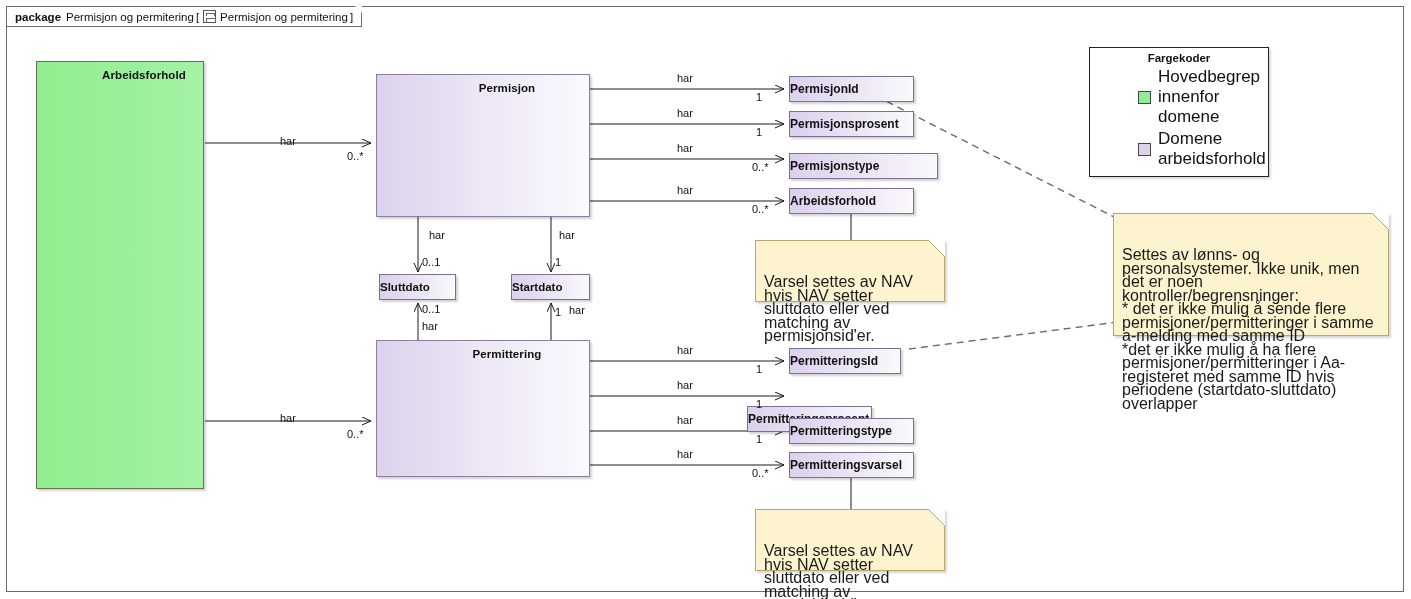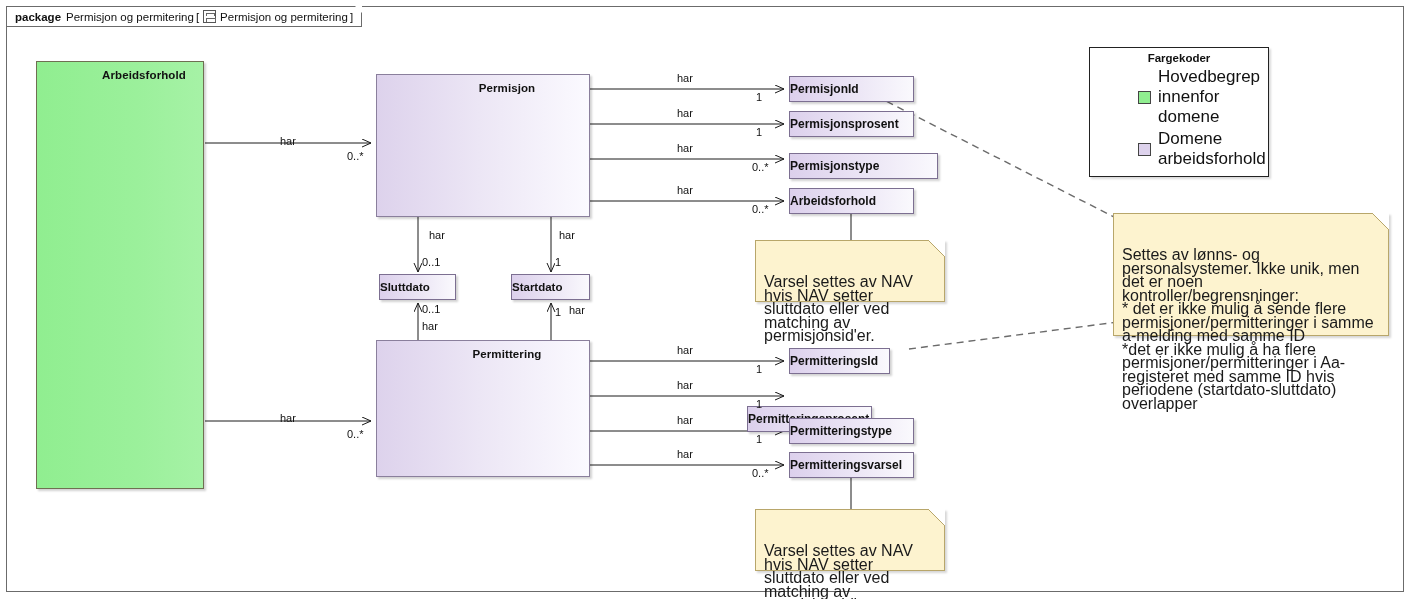--- a/index.html
+++ b/index.html
@@ -299,21 +299,21 @@
   <div class="attr-box" style="left:789px; top:111px; width:125px;">
     <span>Permisjonsprosent</span>
   </div>
   <div class="attr-box" style="left:789px; top:153px; width:149px;">
     <span>Permisjonstype</span>
   </div>
   <div class="attr-box" style="left:789px; top:188px; width:125px;">
     <span>Arbeidsforhold</span>
   </div>
 
-  <div class="attr-box" style="left:789px; top:348px; width:101px;">
+  <div class="attr-box" style="left:789px; top:348px; width:112px;">
     <span>PermitteringsId</span>
   </div>
   <div class="attr-box" style="left:747px; top:383px; width:125px;margin-top:23px;">
     <span>Permitteringsprosent</span>
   </div>
   <div class="attr-box" style="left:789px; top:418px; width:125px;">
     <span>Permitteringstype</span>
   </div>
   <div class="attr-box" style="left:789px; top:452px; width:125px;">
     <span>Permitteringsvarsel</span>

